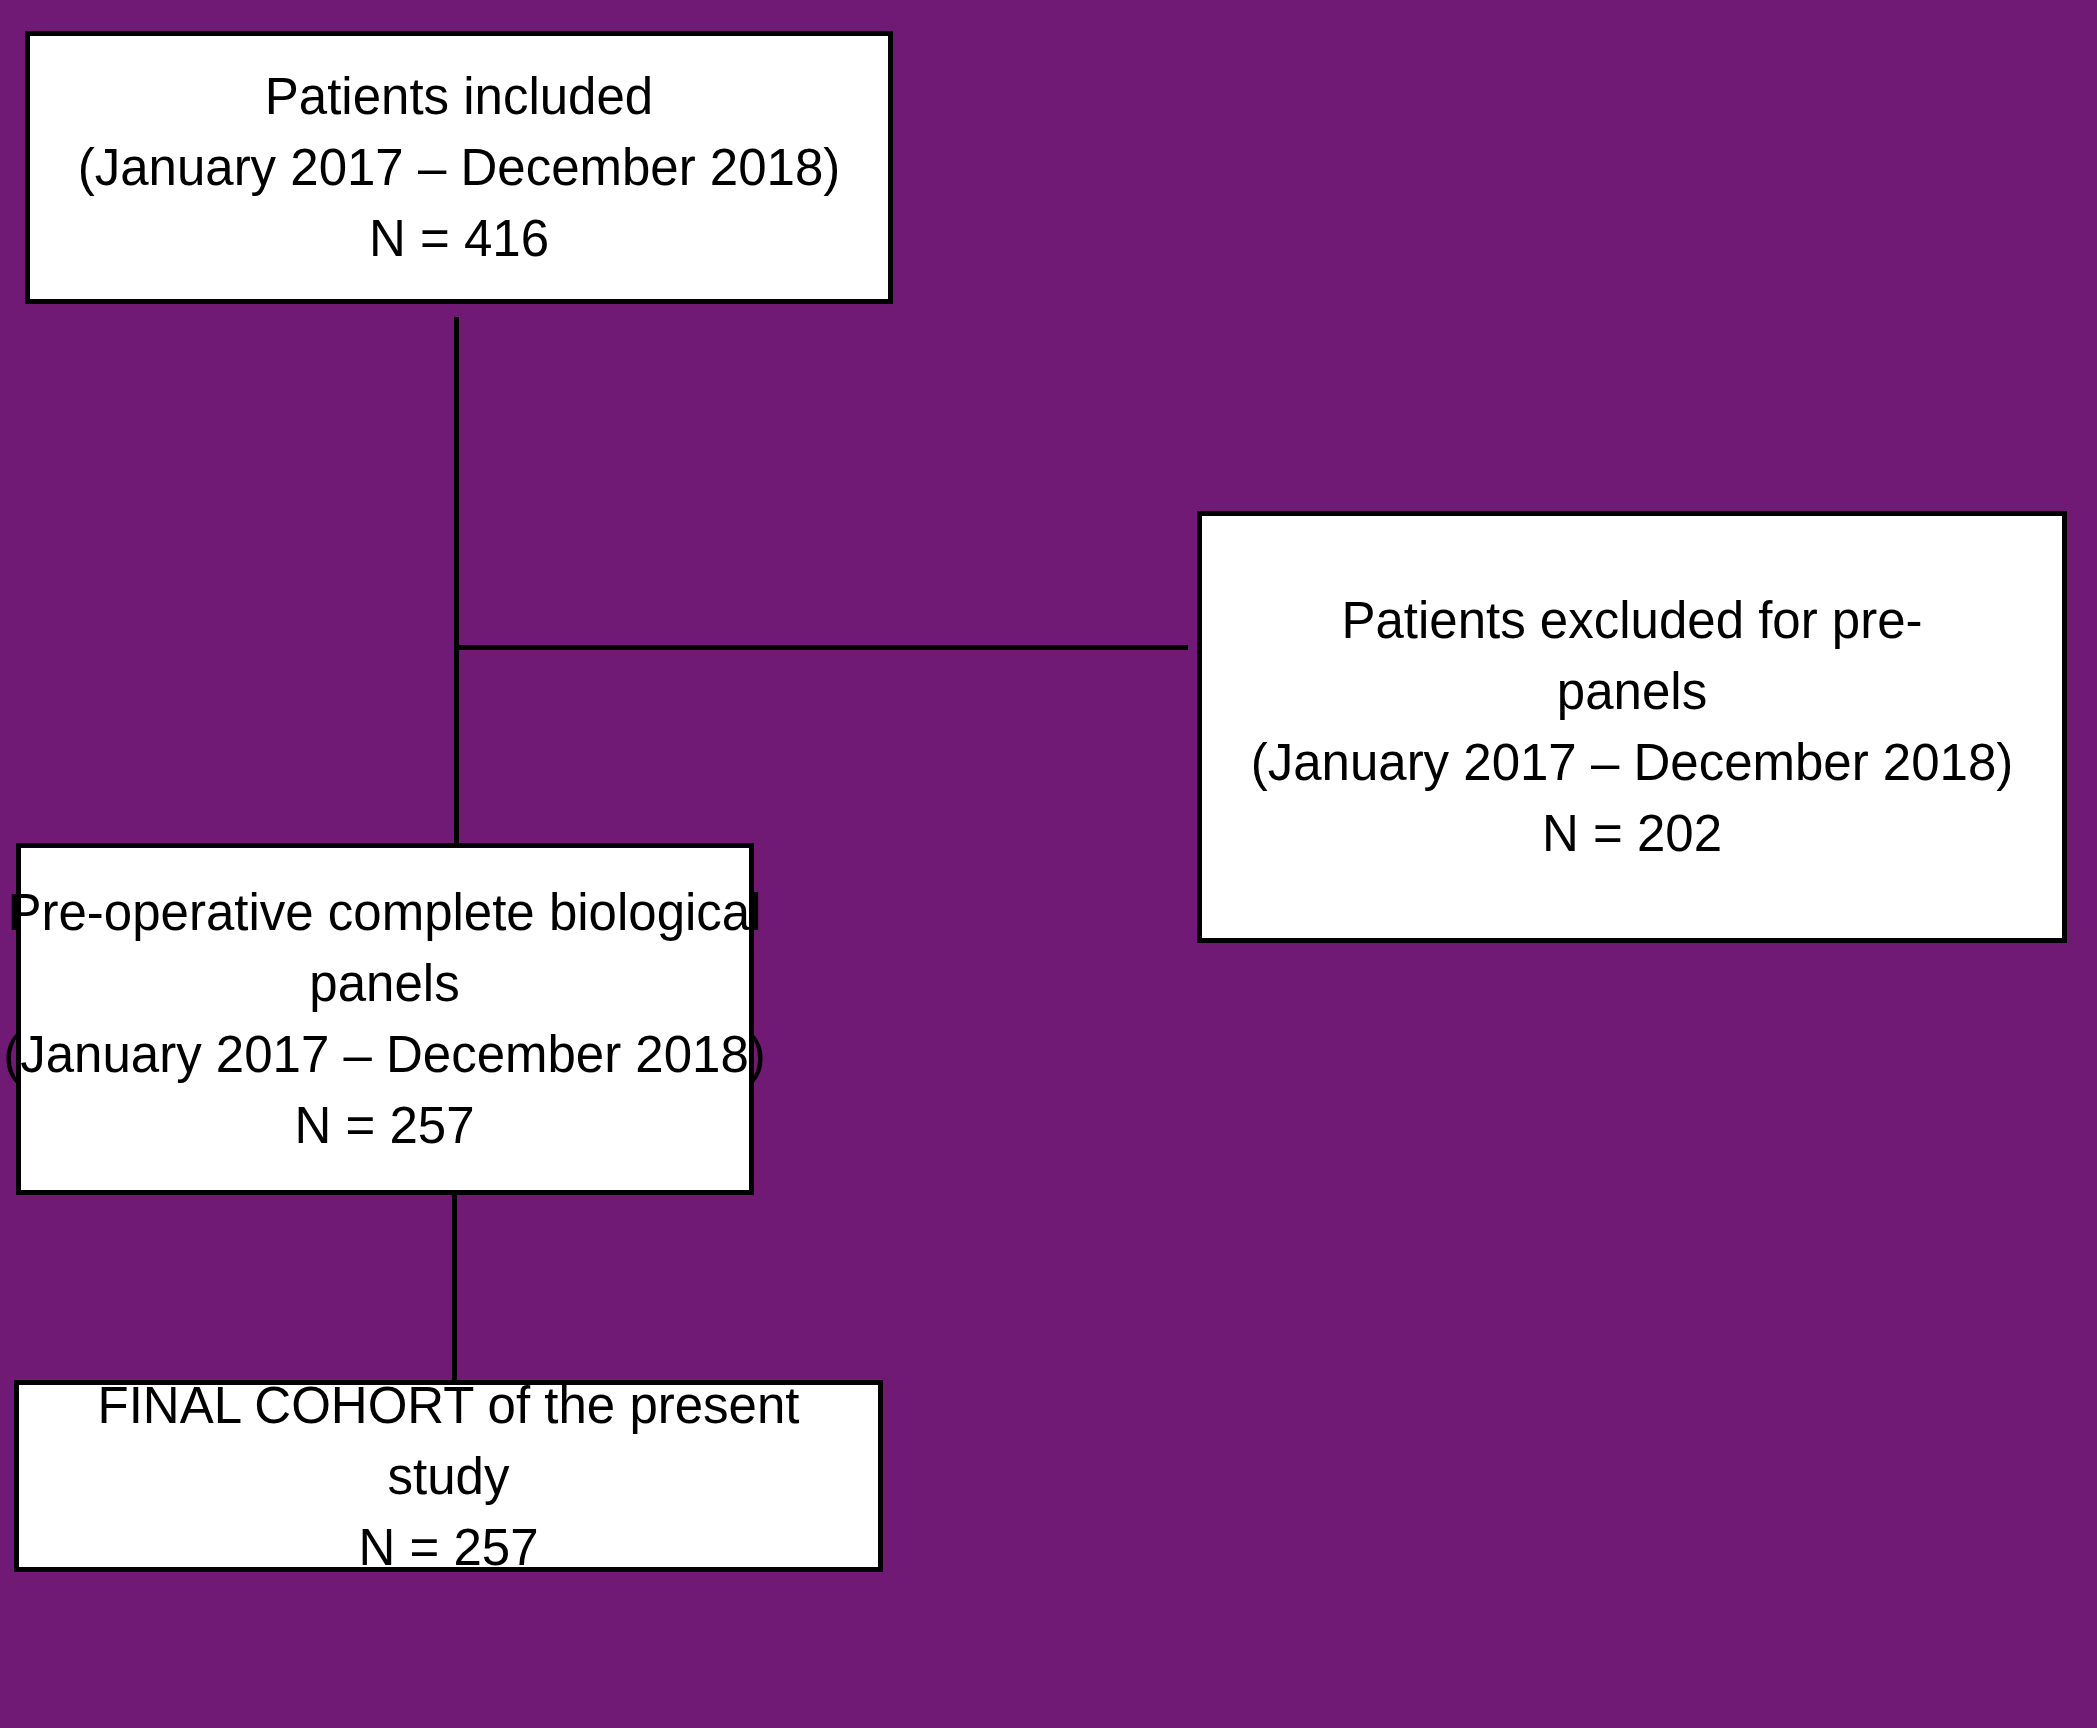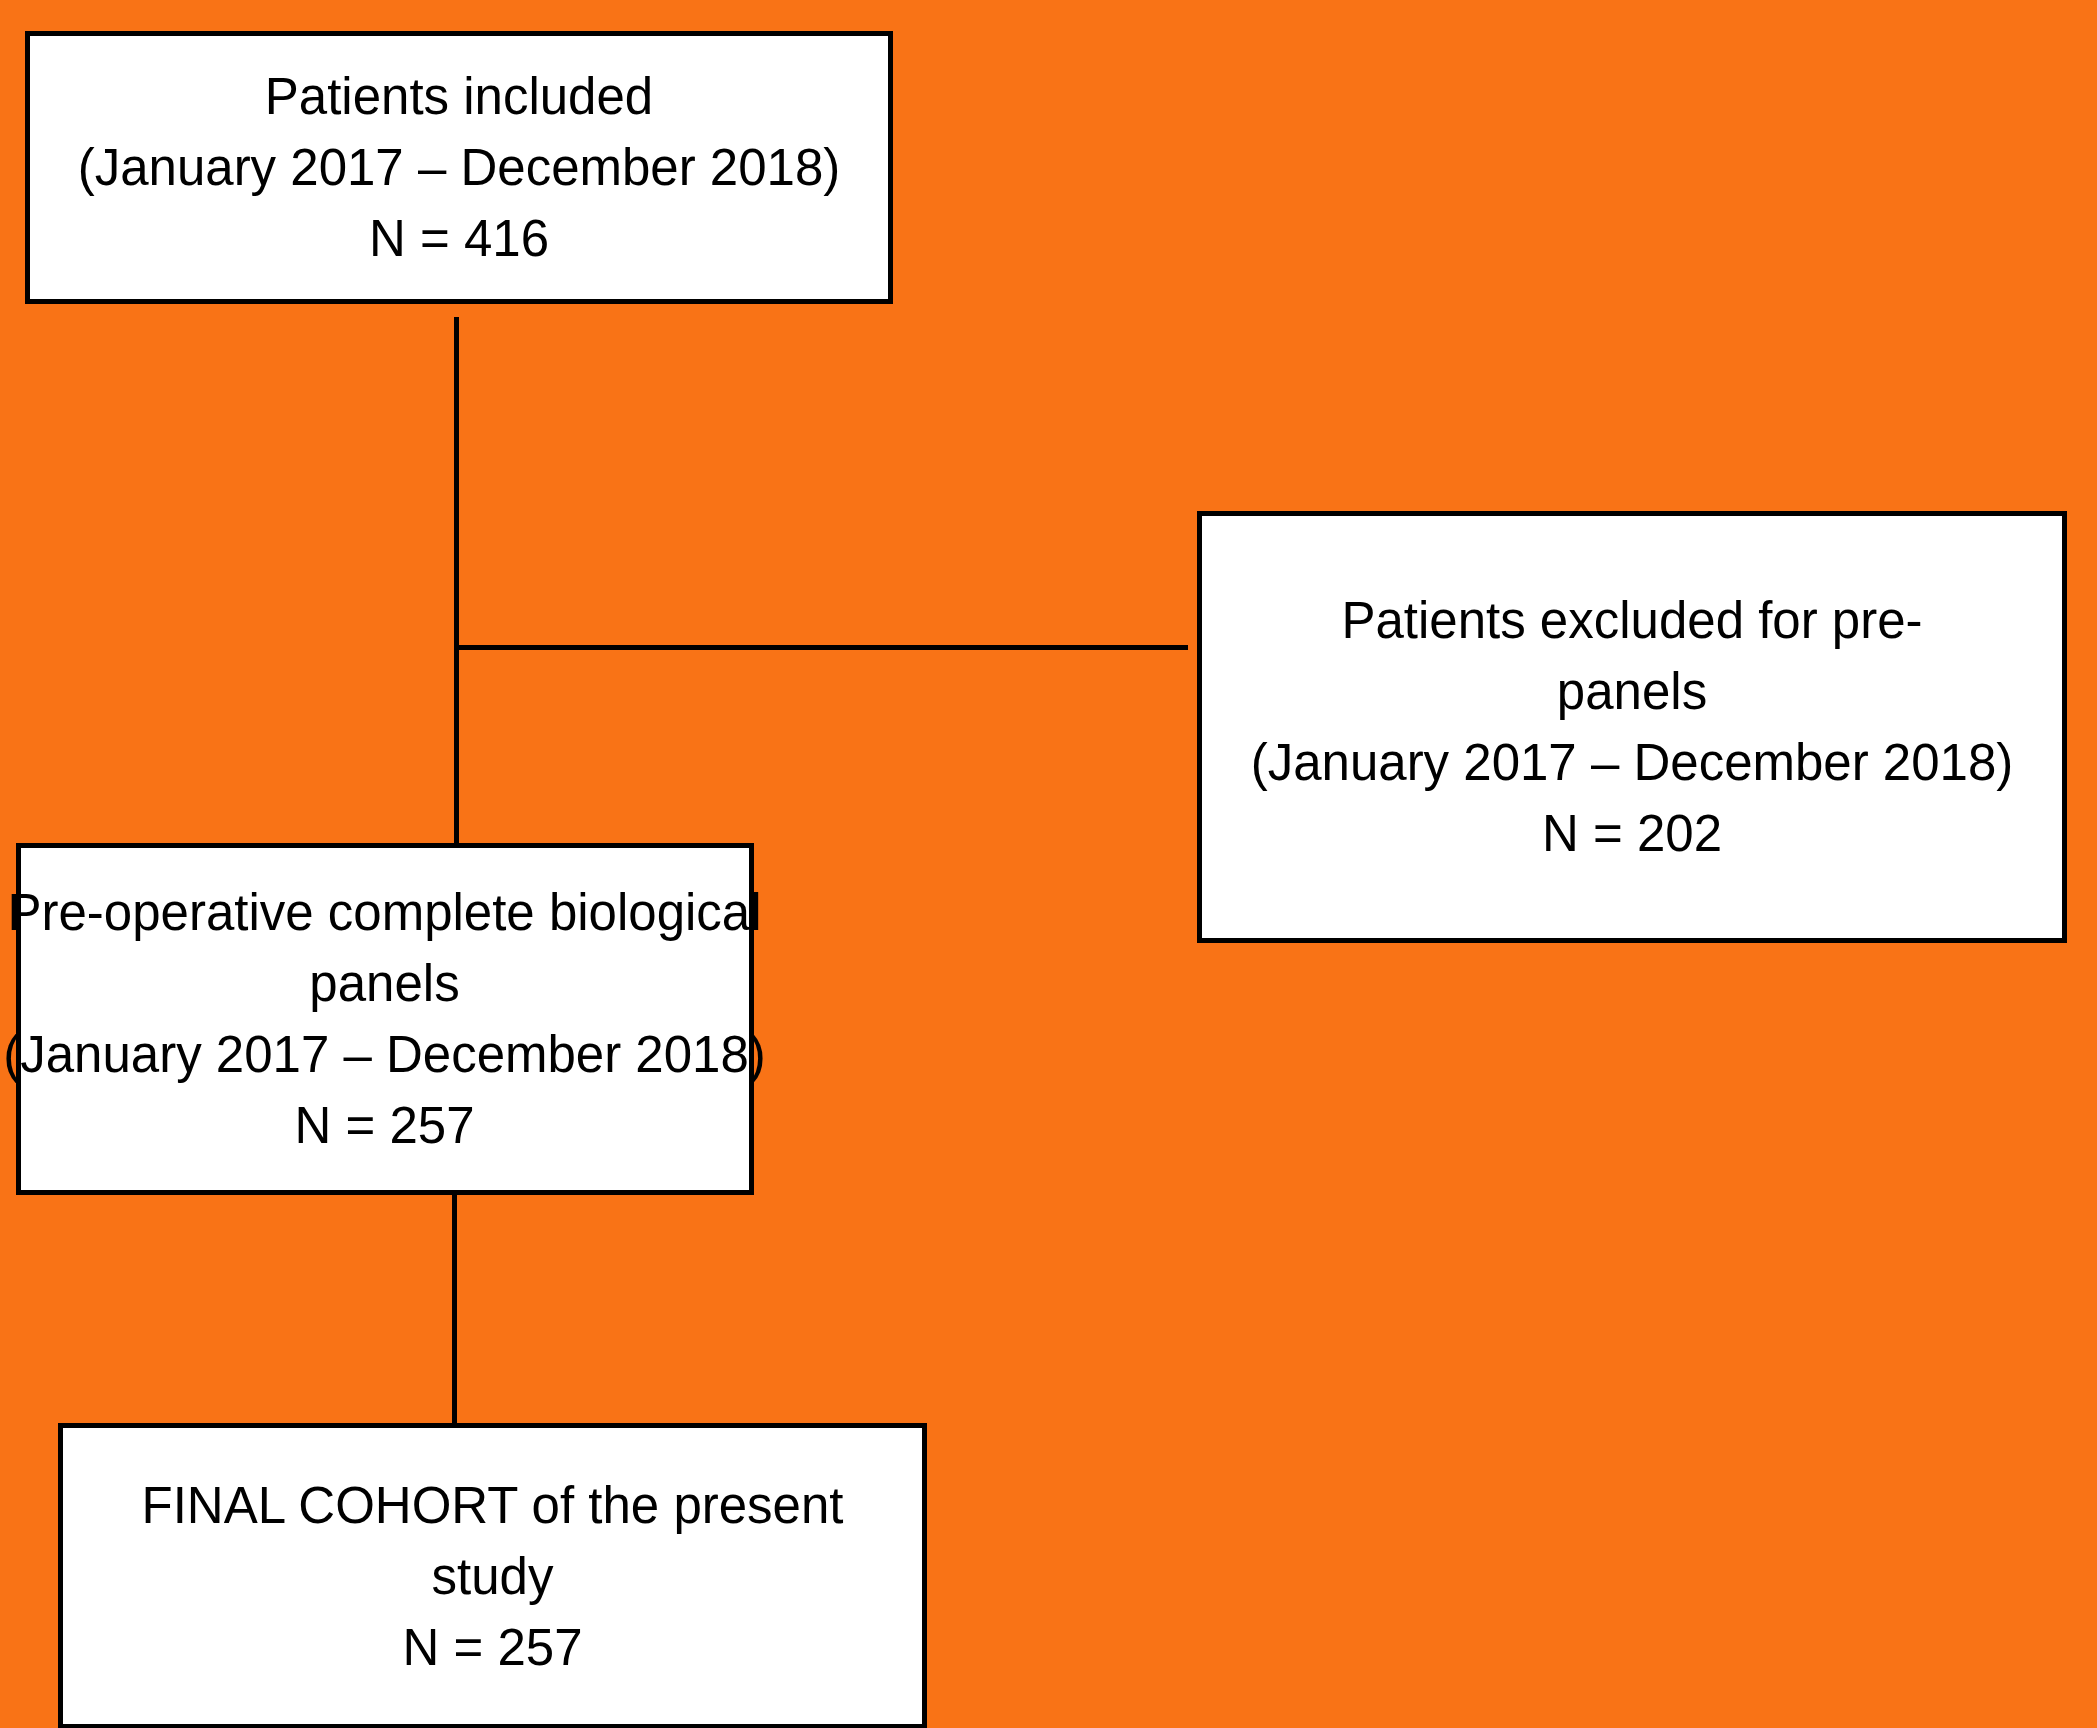--- a/index.html
+++ b/index.html
@@ -1,21 +1,21 @@
 <!DOCTYPE html>
 <html style="font-size:12.4px"><head>
 <meta charset="utf-8">
 <style>
   * { margin: 0; padding: 0; box-sizing: border-box; }
   html, body { background: #ffffff; }
   #canvas {
     position: relative;
     width: 2097px;
     height: 1729px;
-    background: #f97316;
+    background: #701a75;
     font-family: "Liberation Sans", "DejaVu Sans", sans-serif;
     color: #000000;
   }
   .flow-box {
     position: absolute;
     background: #ffffff;
     border: 5.4px solid #000000;
     display: flex;
     flex-direction: column;
     justify-content: center;
@@ -24,21 +24,21 @@
   }
   .box-line {
     font-size: 51px;
     line-height: 71px;
     white-space: nowrap;
     color: #000000;
   }
   #box-included  { left: 25px;   top: 31px;   width: 868px; height: 273px; }
   #box-excluded  { left: 1197px; top: 511px;  width: 870px; height: 432px; }
   #box-complete  { left: 15.5px;   top: 843px; width: 738px; height: 352px; }
-  #box-final     { left: 14px;   top: 1423px; width: 869px; height: 306px; margin-left: 44px; }
+  #box-final     { left: 14px;   top: 1380px; width: 869px; height: 192px; }
   .connector { position: absolute; background: #000000; }
   #connector-included-to-complete { left: 454px; top: 317px;  width: 5.4px;   height: 530px; }
   #connector-branch-to-excluded   { left: 457px; top: 645px;  width: 731px; height: 5.4px; }
   #connector-complete-to-final    { left: 452px; top: 1194px; width: 5.4px;   height: 233px; }
 </style>
 </head>
 <body>
 
 <div id="canvas">
 

